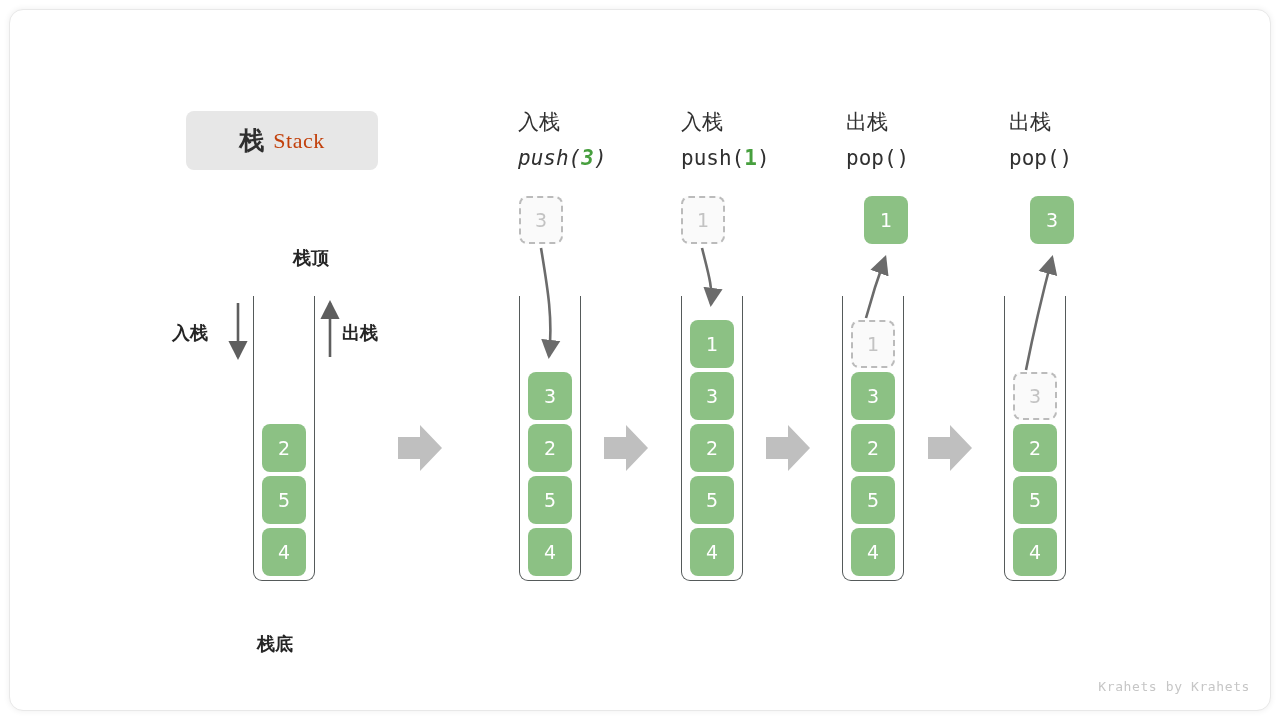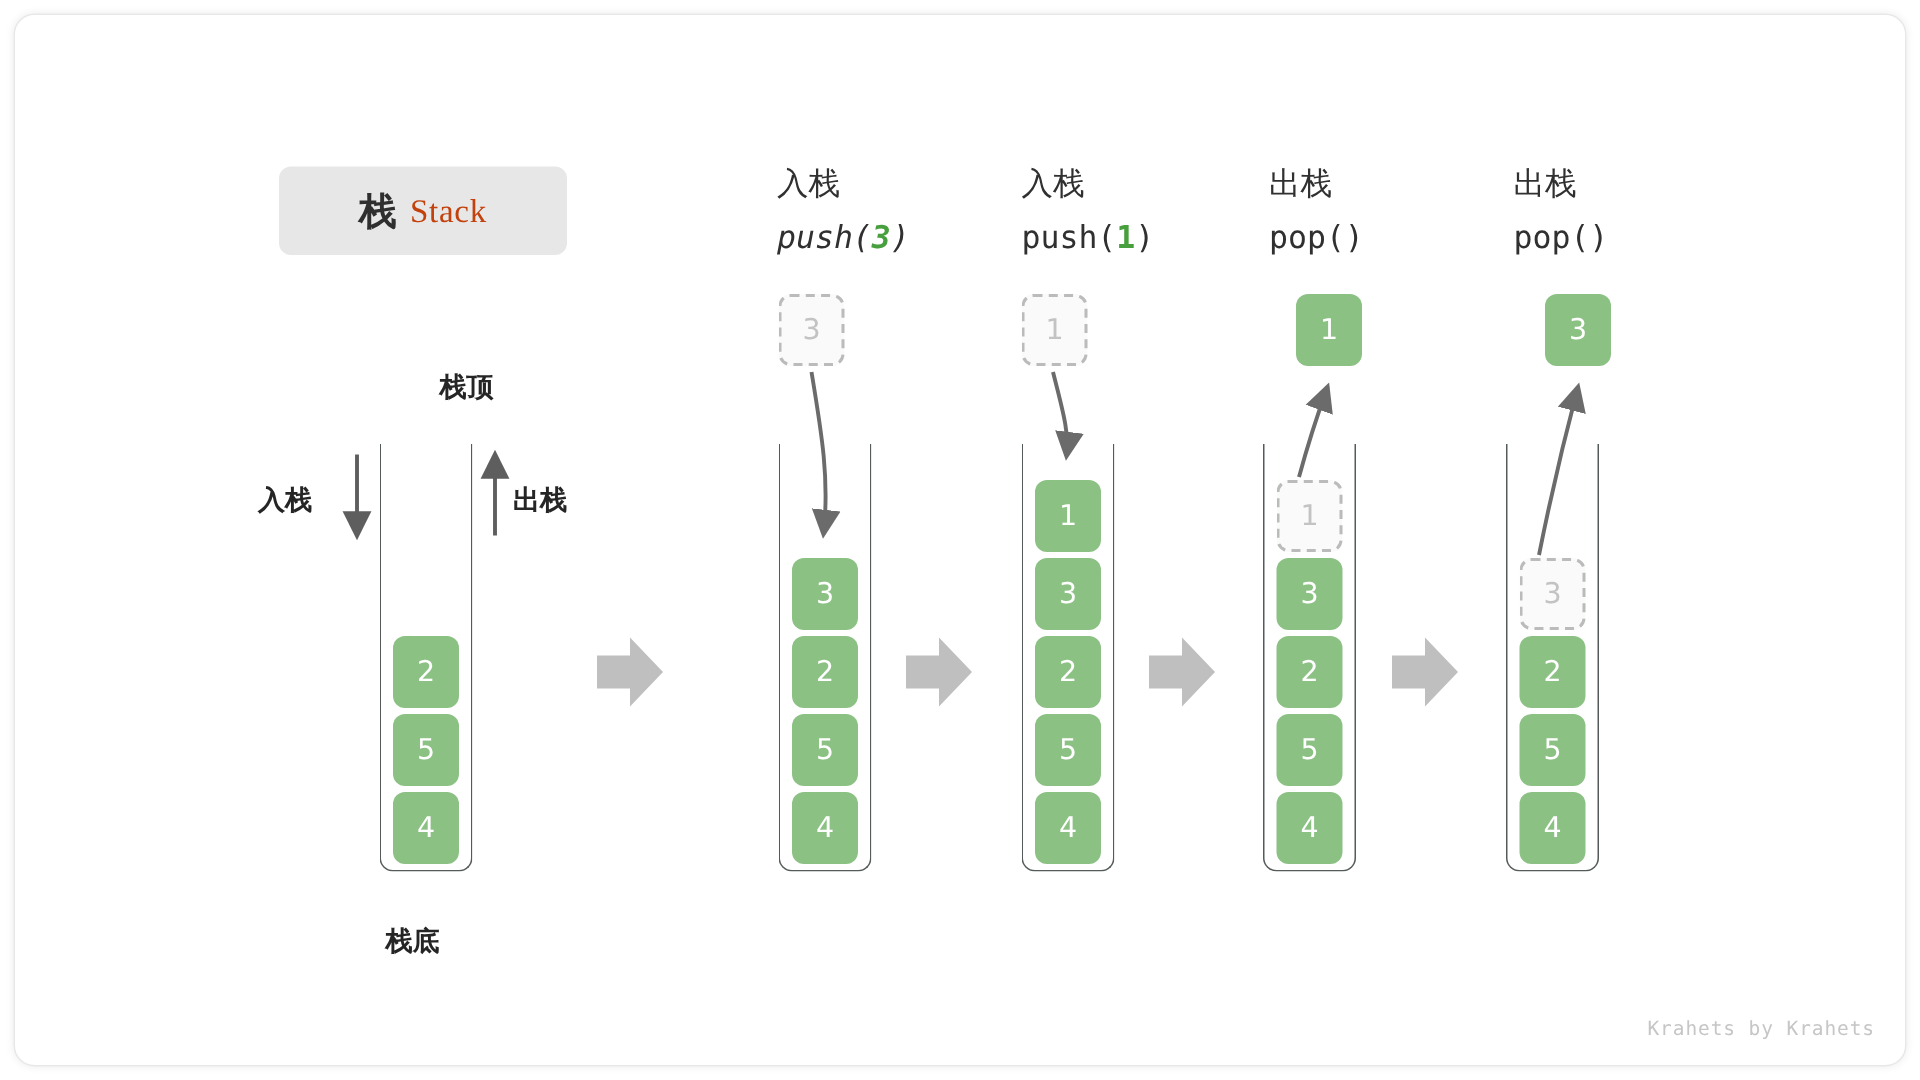--- a/index.html
+++ b/index.html
@@ -114,21 +114,21 @@
 
 <div id="canvas">
   <div class="card"></div>
 
   <div class="title-chip">
     <span class="title-cn">栈</span>
     <span class="title-en">Stack</span>
   </div>
 
   <div class="lbl-cn" style="left:251px; top:246px;margin-left:42px;">栈顶</div>
-  <div class="lbl-cn" style="left:257px; top:615px;">栈底</div>
+  <div class="lbl-cn" style="left:257px; top:632px;">栈底</div>
   <div class="lbl-cn" style="left:172px; top:321px;">入栈</div>
   <div class="lbl-cn" style="left:342px; top:321px;">出栈</div>
 
   <div class="op-cn" style="left:518px; top:108px;">入栈</div>
   <div class="op-code" style="left:518px; top:146px;font-style:italic;"><span>push(</span><span class="arg">3</span><span>)</span></div>
 
   <div class="op-cn" style="left:681px; top:108px;">入栈</div>
   <div class="op-code" style="left:681px; top:146px;"><span>push(</span><span class="arg">1</span><span>)</span></div>
 
   <div class="op-cn" style="left:846px; top:108px;">出栈</div>

